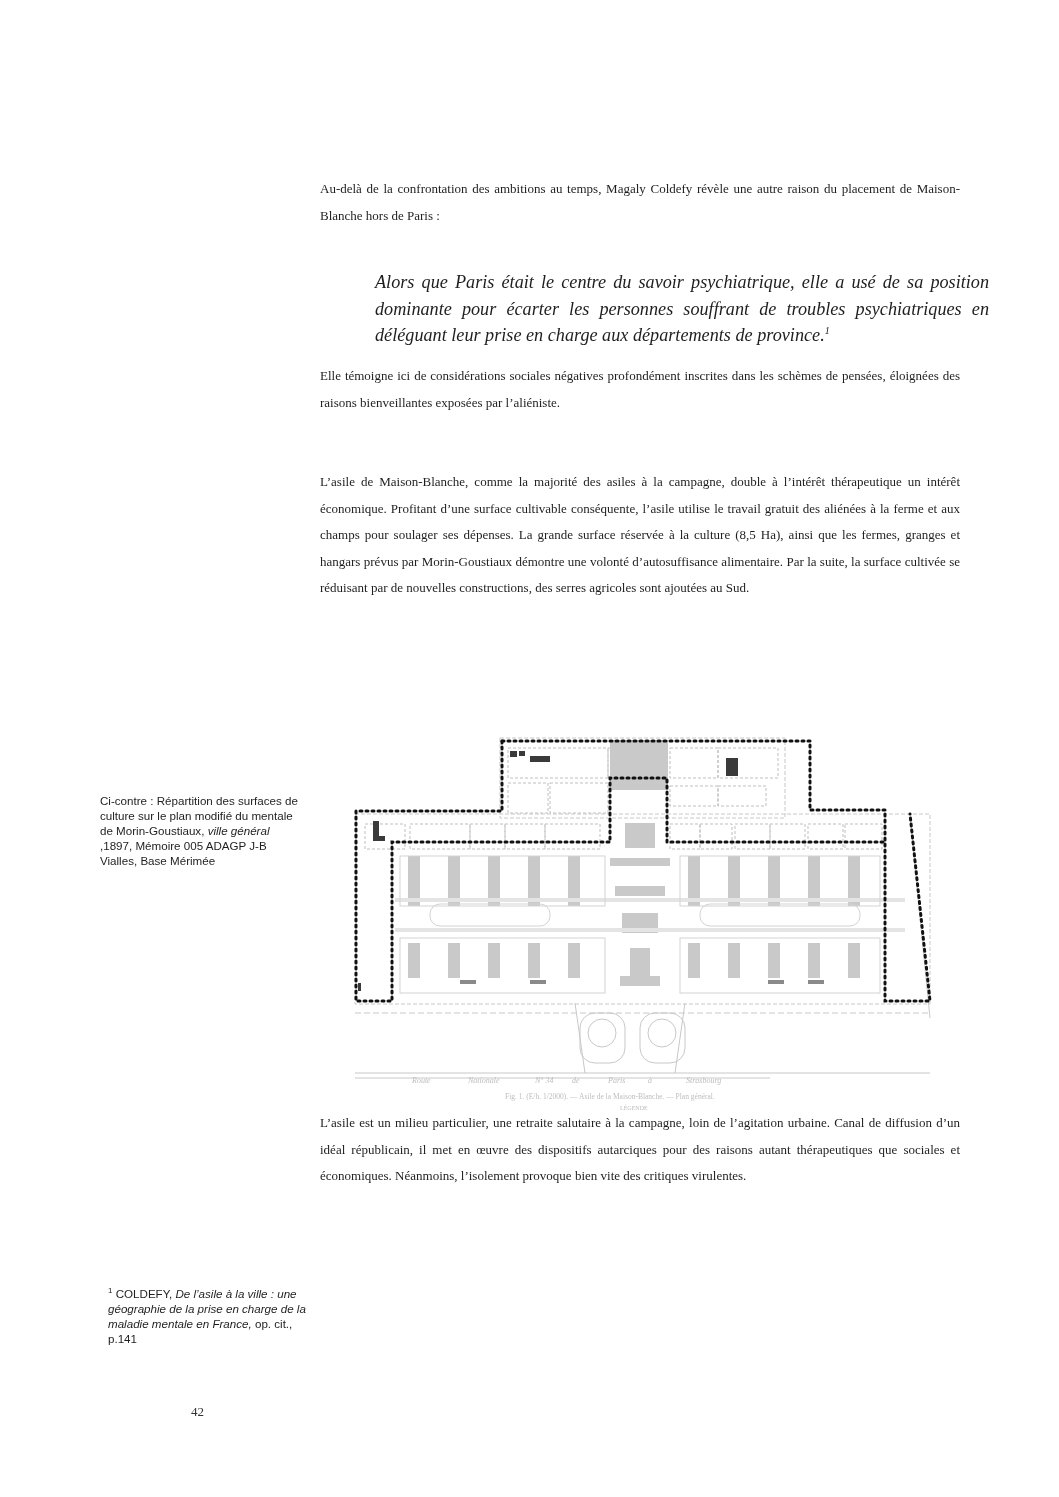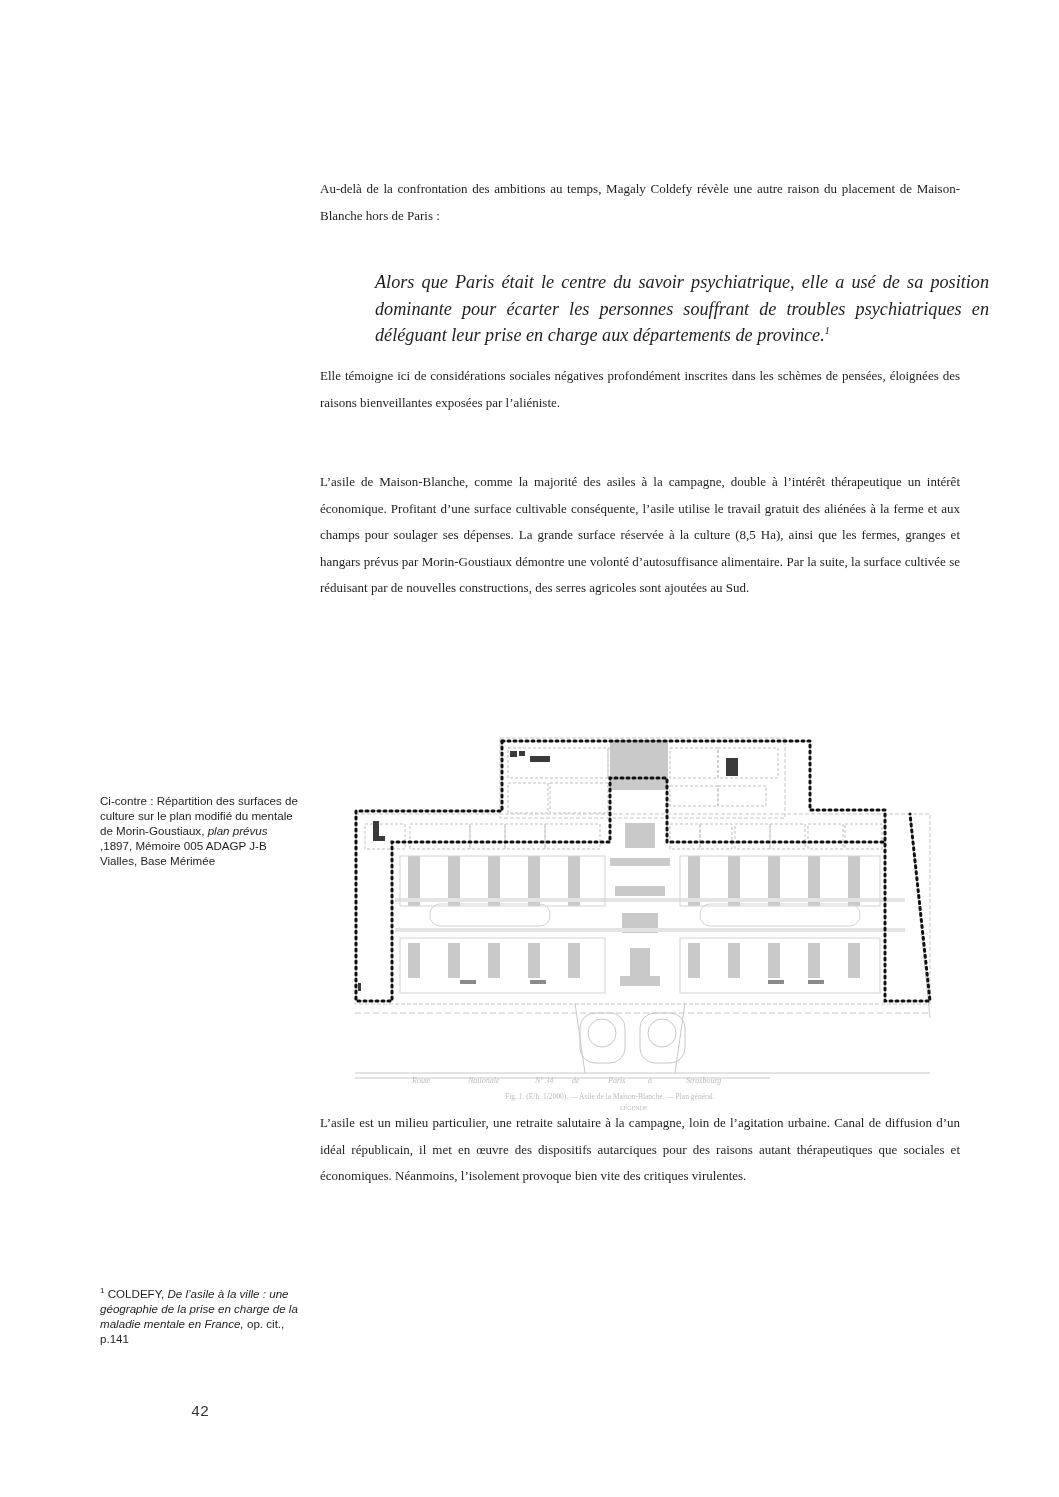--- a/index.html
+++ b/index.html
@@ -15,38 +15,38 @@
       text-align: justify; margin: 13px; text-align-last: left;
     }
     sup.fn { font-size: 10px; line-height: 0; vertical-align: super; }
     .side-note {
       position: absolute; left: 100px; width: 200px;
       font-family: "Liberation Sans", sans-serif; font-size: 11.6px; line-height: 15px; color: #1e1e1e; margin: 0;
     }
     .side-note b { font-weight: normal; }
     .page-number {
       position: absolute; left: 191px; top: 1404px;
-      font-family: Liberation Mono, monospace; font-size: 15px; color: #333;
+      font-family: Liberation Serif, serif; font-size: 13px; color: #333;
     }
     .plan-figure { position: absolute; left: 340px; top: 728px; width: 600px; height: 390px; }
     .plan-figure svg { width: 600px; height: 390px; display: block; }
     .plan-text { font-family: "Liberation Serif", serif; font-style: italic; fill: #bdbdbd; }
   </style>
 </head>
 <body>
 
 <p class="main-text" style="top:176px;"><span>Au-delà de la confrontation des ambitions au temps, Magaly Coldefy révèle une autre raison du placement de Maison-Blanche hors de Paris :</span></p>
 
 <p class="quote" style="top:256px;"><span>Alors que Paris était le centre du savoir psychiatrique, elle a usé de sa position dominante pour écarter les personnes souffrant de troubles psychiatriques en déléguant leur prise en charge aux départements de province.</span><sup class="fn">1</sup></p>
 
 <p class="main-text" style="top:363px;"><span>Elle témoigne ici de considérations sociales négatives profondément inscrites dans les schèmes de pensées, éloignées des raisons bienveillantes exposées par l’aliéniste.</span></p>
 
 <p class="main-text" style="top:469px;"><span>L’asile de Maison-Blanche, comme la majorité des asiles à la campagne, double à l’intérêt thérapeutique un intérêt économique. Profitant d’une surface cultivable conséquente, l’asile utilise le travail gratuit des aliénées à la ferme et aux champs pour soulager ses dépenses. La grande surface réservée à la culture (8,5 Ha), ainsi que les fermes, granges et hangars prévus par Morin-Goustiaux démontre une volonté d’autosuffisance alimentaire. Par la suite, la surface cultivée se réduisant par de nouvelles constructions, des serres agricoles sont ajoutées au Sud.</span></p>
 
-<p class="side-note" style="top:793px;"><b>Ci-contre :</b><span> Répartition des surfaces de culture sur le plan modifié du mentale de Morin-Goustiaux, </span><i>plan prévus</i><span> ,1897, Mémoire 005 ADAGP J-B Vialles, Base Mérimée</span></p>
+<p class="side-note" style="top:793px;"><b>Ci-contre :</b><span> Répartition des surfaces de culture sur le plan modifié du mentale de Morin-Goustiaux, </span><i>ville général</i><span> ,1897, Mémoire 005 ADAGP J-B Vialles, Base Mérimée</span></p>
 
 <div class="plan-figure">
   <svg viewBox="0 0 600 390" xmlns="http://www.w3.org/2000/svg">
 
     <g stroke="#c8c8c8" stroke-width="1" fill="none">
       <rect x="160" y="10" width="285" height="80" stroke-dasharray="4 2"></rect>
       <rect x="15" y="86" width="575" height="190" stroke-dasharray="4 2"></rect>
       <line x1="15" y1="285" x2="590" y2="285" stroke-dasharray="6 3"></line>
       <line x1="15" y1="345" x2="590" y2="345"></line>
       <line x1="15" y1="350" x2="430" y2="350"></line>
@@ -149,15 +149,15 @@
       <text x="308" y="355">à</text>
       <text x="346" y="355">Strasbourg</text>
       <text x="165" y="371" font-size="7.5" font-style="normal">Fig. 1. (E/h. 1/2000). — Asile de la Maison-Blanche. — Plan général.</text>
       <text x="280" y="382" font-size="6" font-style="normal">LÉGENDE</text>
     </g>
   </svg>
 </div>
 
 <p class="main-text" style="top:1110px;"><span>L’asile est un milieu particulier, une retraite salutaire à la campagne, loin de l’agitation urbaine. Canal de diffusion d’un idéal républicain, il met en œuvre des dispositifs autarciques pour des raisons autant thérapeutiques que sociales et économiques. Néanmoins, l’isolement provoque bien vite des critiques virulentes.</span></p>
 
-<p class="side-note" style="top:1283px;"><sup style="font-size:8px;">1</sup><span> COLDEFY, </span><i>De l’asile à la ville : une géographie de la prise en charge de la maladie mentale en France,</i><span> op. cit., p.141</span></p>
+<p class="side-note" style="top:1283px;margin-left:8px;"><sup style="font-size:8px;">1</sup><span> COLDEFY, </span><i>De l’asile à la ville : une géographie de la prise en charge de la maladie mentale en France,</i><span> op. cit., p.141</span></p>
 
 <div class="page-number">42</div>
 
 </body></html>

